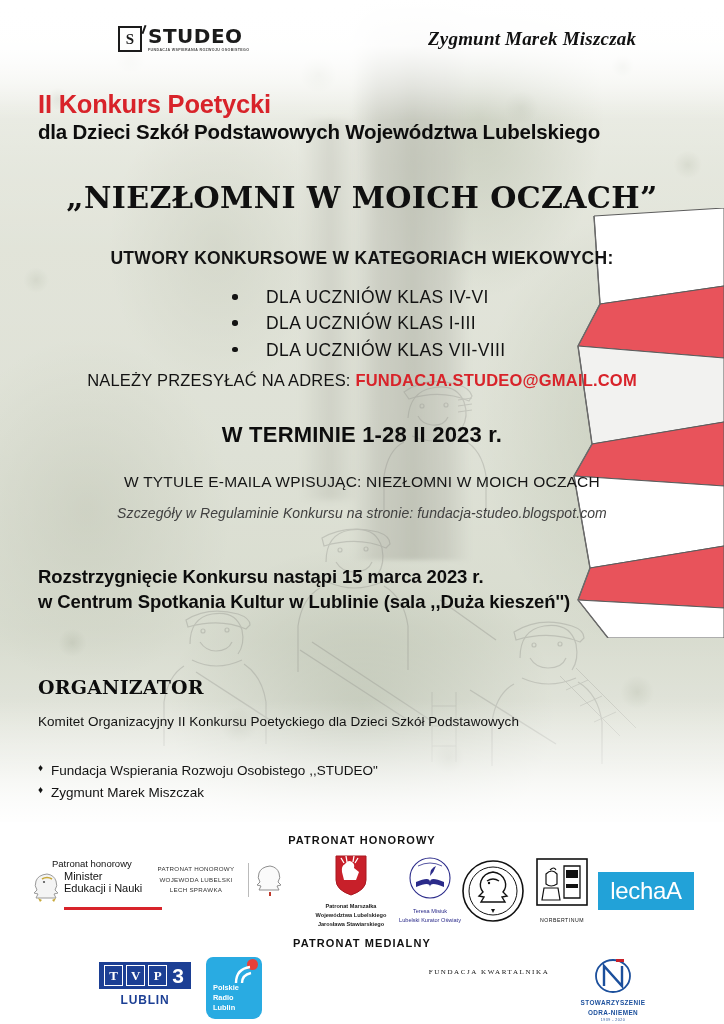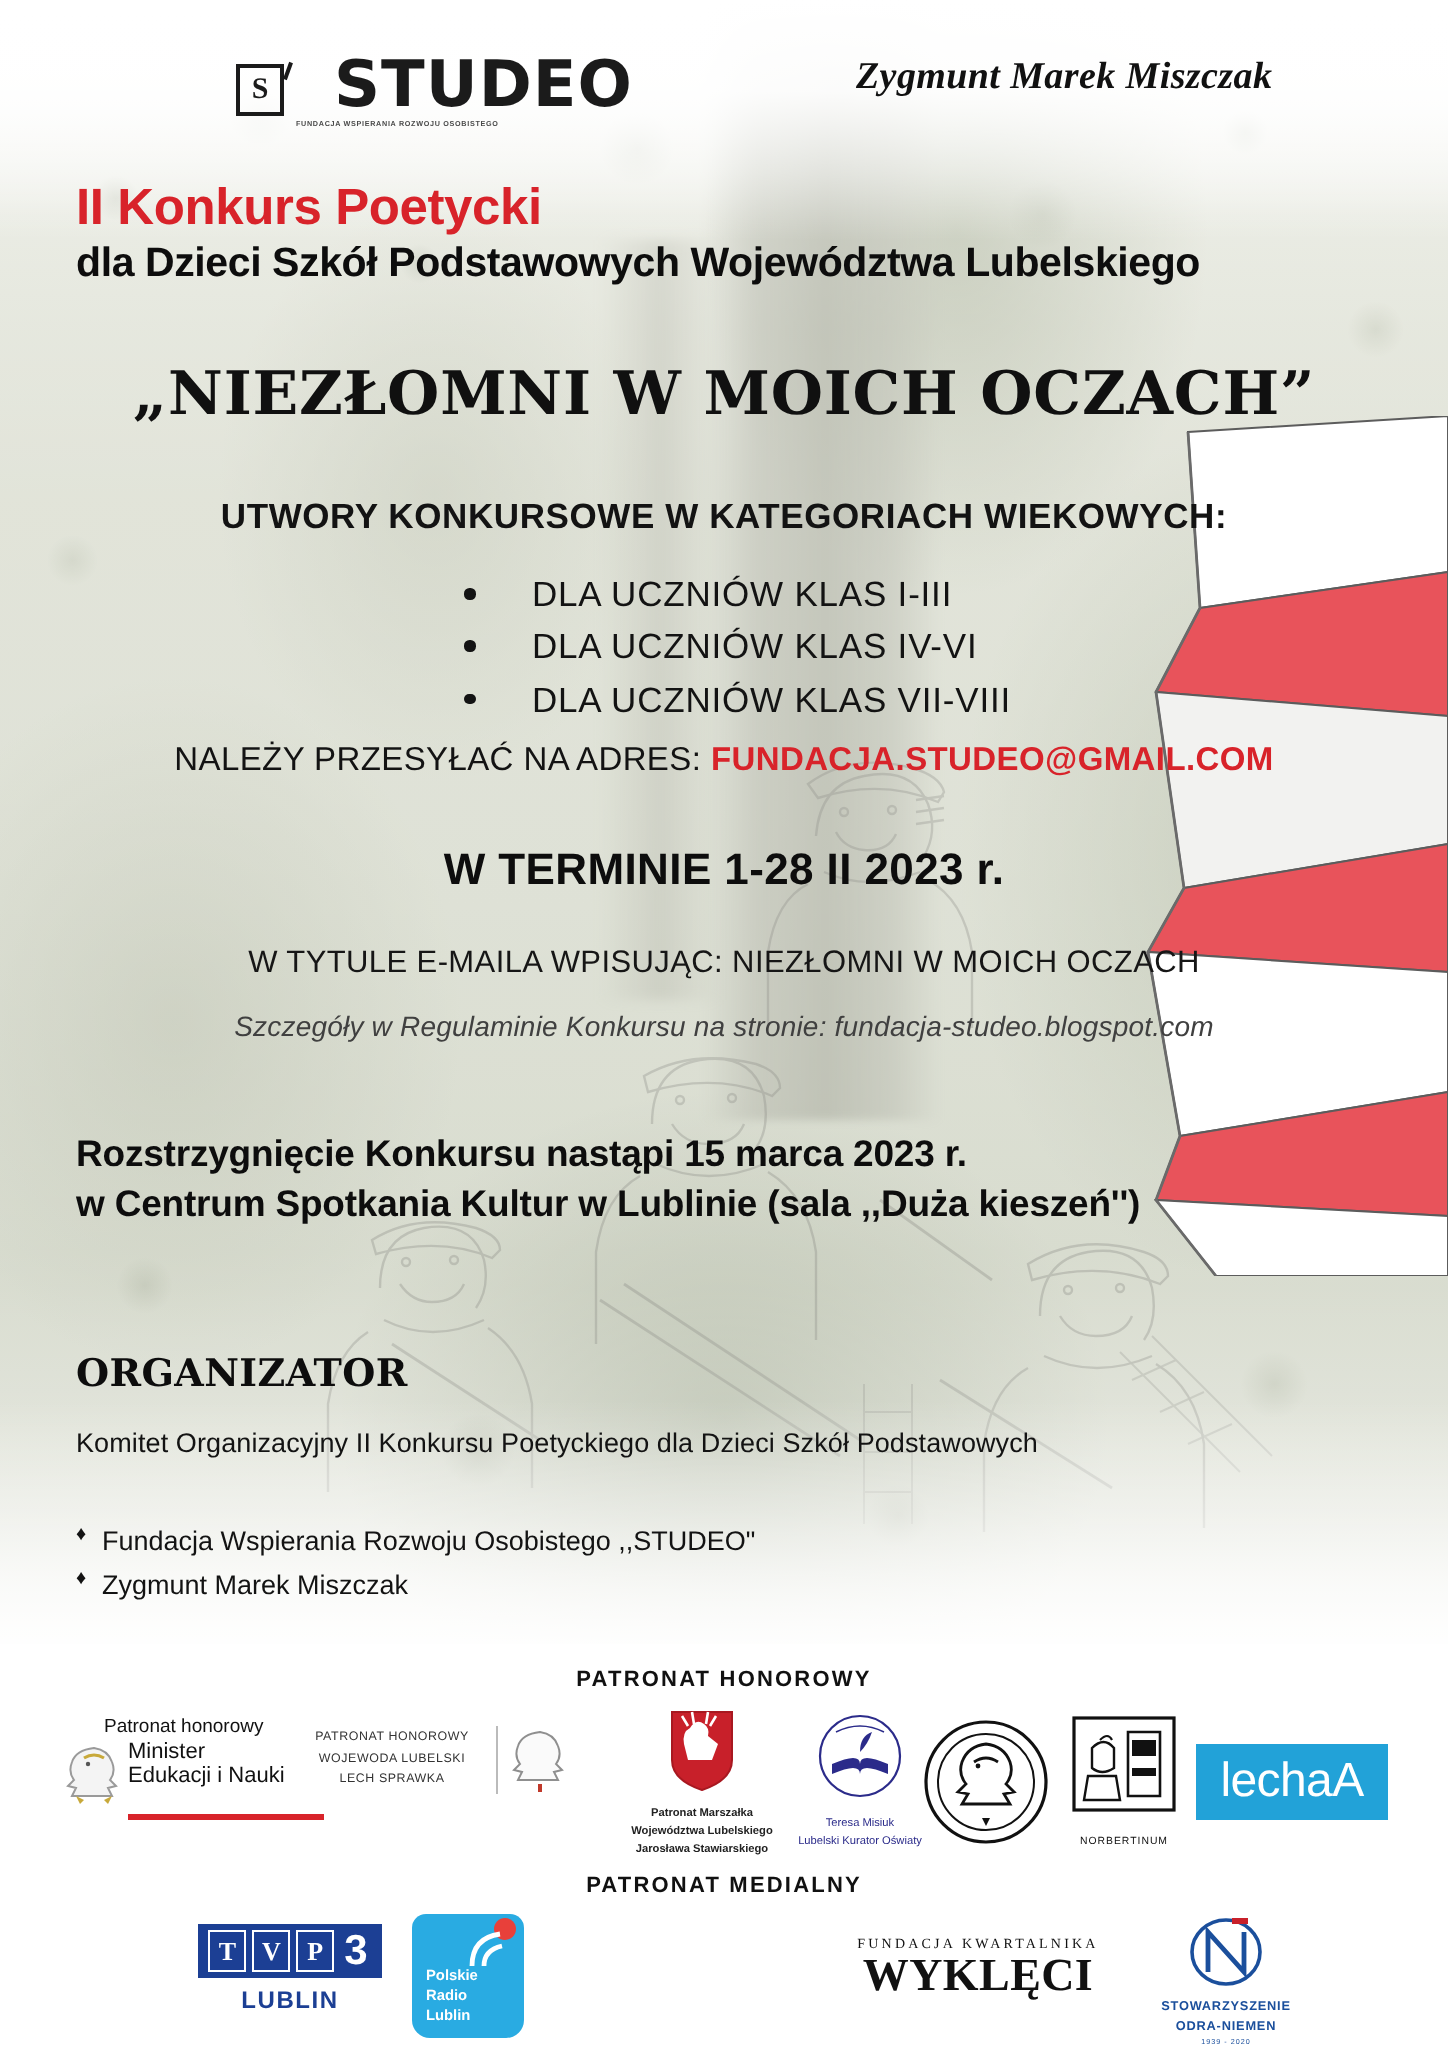--- a/index.html
+++ b/index.html
@@ -80,21 +80,21 @@
   .studeo{position:absolute;left:118px;top:26px;display:flex;align-items:center;gap:6px;}
   .studeo-mark{
     width:24px;height:26px;border:2.4px solid #1b1b1b;box-sizing:border-box;
     display:flex;align-items:center;justify-content:center;
     font-weight:700;font-size:15px;color:#1b1b1b;font-family:"Liberation Serif",serif;position:relative;
   }
   .studeo-mark::after{
     content:"";position:absolute;right:-5px;top:-3px;width:2px;height:9px;background:#1b1b1b;transform:rotate(20deg);
   }
   .studeo-txt{display:flex;flex-direction:column;line-height:1;}
-  .studeo-name{font-size:32px;font-weight:800;letter-spacing:.5px;color:#1b1b1b;font-family:"DejaVu Sans",sans-serif;margin-left:19px;}
+  .studeo-name{font-size:20px;font-weight:800;letter-spacing:.5px;color:#1b1b1b;font-family:"DejaVu Sans",sans-serif;}
   .studeo-sub{font-size:3.6px;letter-spacing:.35px;color:#4a4a4a;margin-top:3px;font-weight:700;}
   .byline{
     position:absolute;left:428px;top:28px;font-family:"Liberation Serif",serif;
     font-size:19px;font-weight:700;font-style:italic;color:#111;letter-spacing:.2px;
   }
 
   
   .content{position:absolute;left:0;top:0;width:724px;height:824px;z-index:5;}
   .t-konkurs{
     position:absolute;left:38px;top:92px;font-size:25.5px;font-weight:800;color:#d8232a;
@@ -331,22 +331,22 @@
     <div class="byline">Zygmunt Marek Miszczak</div>
   </div>
 
   <div class="content">
     <div class="t-konkurs">II Konkurs Poetycki</div>
     <div class="t-dla">dla Dzieci Szkół Podstawowych Województwa Lubelskiego</div>
     <div class="t-title">„NIEZŁOMNI W MOICH OCZACH”</div>
 
     <div class="t-kat">UTWORY KONKURSOWE W KATEGORIACH WIEKOWYCH:</div>
     <ul class="kat-list">
+      <li>DLA UCZNIÓW KLAS IV-VI</li>
       <li>DLA UCZNIÓW KLAS I-III</li>
-      <li>DLA UCZNIÓW KLAS IV-VI</li>
       <li>DLA UCZNIÓW KLAS VII-VIII</li>
     </ul>
 
     <div class="t-adres">
       <span>NALEŻY PRZESYŁAĆ NA ADRES:</span>
       <span class="mail">FUNDACJA.STUDEO@GMAIL.COM</span>
     </div>
 
     <div class="t-termin">W TERMINIE 1-28 II 2023 r.</div>
     <div class="t-tytul">W TYTULE E-MAILA WPISUJĄC: NIEZŁOMNI W MOICH OCZACH</div>
@@ -484,21 +484,20 @@
         <div class="prl-txt">
           <div>Polskie</div>
           <div>Radio</div>
           <div>Lublin</div>
         </div>
       </div>
 
 
       <div class="logo wyk">
         <div class="wyk-top">FUNDACJA   KWARTALNIKA</div>
-        <div class="wyk-main">WYKLĘCI</div>
       </div>
 
       <div class="logo odr">
         <svg width="44" height="36" viewBox="0 0 44 36">
           <ellipse cx="22" cy="18" rx="17" ry="16" fill="none" stroke="#1b4f9c" stroke-width="1.8"></ellipse>
           <path d="M13 28 L13 8 L31 28 L31 8" fill="none" stroke="#1b4f9c" stroke-width="2.4"></path>
           <rect x="25" y="1" width="8" height="3" fill="#c8202a"></rect>
         </svg>
         <div class="odr-txt">
           <div>STOWARZYSZENIE</div>

